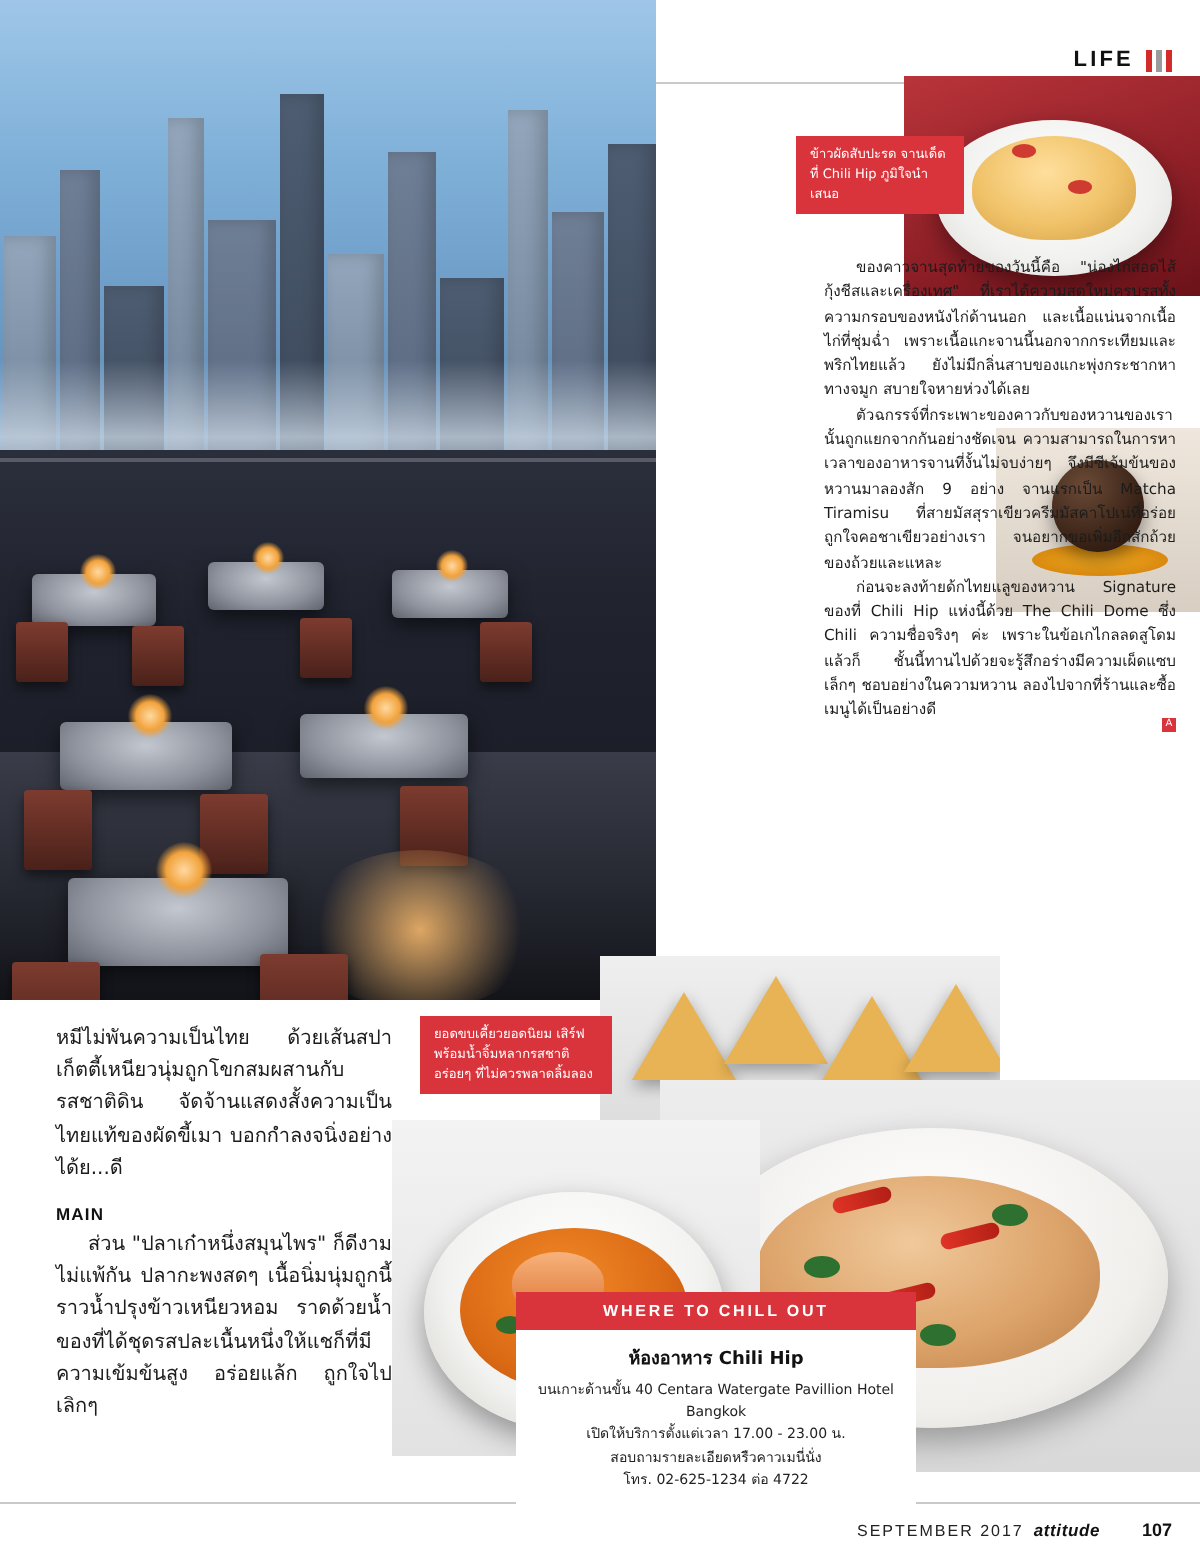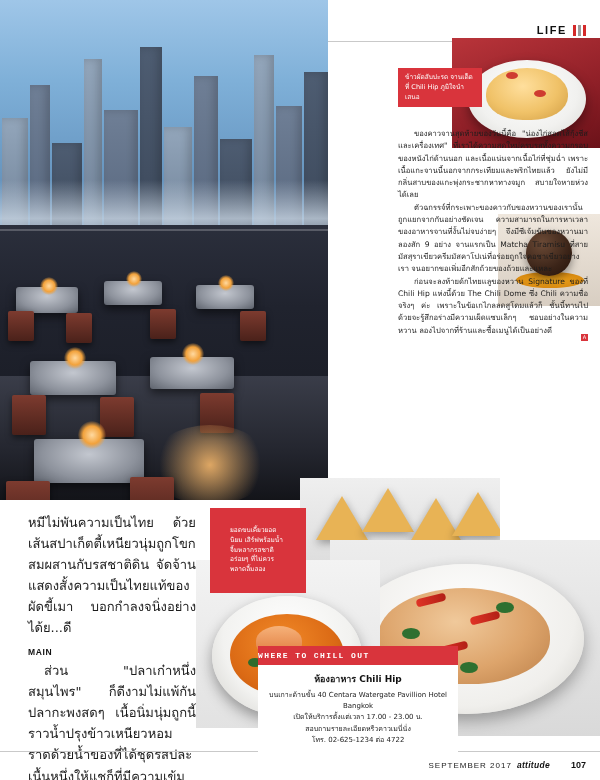--- a/index.html
+++ b/index.html
@@ -160,21 +160,21 @@
   }
 
   
   .col-right {
     position: absolute;
     left: 398px;
     top: 128px;
     width: 190px;
   }
   .col-right p {
-    margin: 0 0 0 0;
+    margin: 0 0 0 14px;
     font-size: 7.6px;
     line-height: 1.62;
     text-align: justify;
     color: #1c1c1c;
   }
   .col-right .indent { text-indent: 16px; }
   .sec-head {
     font-family: "Liberation Sans", sans-serif;
     font-weight: bold;
     font-size: 8.5px;
@@ -224,21 +224,21 @@
 
   
   .col-left-bottom {
     position: absolute;
     left: 28px;
     top: 512px;
     width: 168px;
   }
   .col-left-bottom p {
     margin: 0;
-    font-size: 13px;
+    font-size: 10px;
     line-height: 1.62;
     text-align: justify;
     color: #1c1c1c;
   }
   .col-left-bottom .indent { text-indent: 16px; }
 
   
   .photo-toast {
     position: absolute;
     left: 300px;
@@ -322,43 +322,43 @@
     left: 210px;
     top: 508px;
     width: 96px;
     background: #d9343c;
     color: #fff;
     padding: 5px 7px;
     box-sizing: border-box;
     z-index: 5;
   }
   .caption-box2 p {
-    margin: 13px;
+    margin: 0;
     font-size: 6.5px;
     line-height: 1.5;
   }
 
   
   .infobox {
     position: absolute;
     left: 258px;
     top: 646px;
     width: 200px;
     background: #ffffff;
     box-sizing: border-box;
     z-index: 6;
   }
   .infobox .bar {
     background: #d9343c;
     color: #fff;
-    font-family: Liberation Mono, monospace;
+    font-family: Liberation Sans, sans-serif;
     font-weight: bold;
     font-size: 8px;
     letter-spacing: 1.4px;
-    text-align: left;
+    text-align: center;
     padding: 5px 0;
   }
   .infobox .body {
     padding: 7px 10px 10px 10px;
     text-align: center;
   }
   .infobox .title {
     font-size: 9px;
     font-weight: bold;
     margin: 0 0 4px 0;

